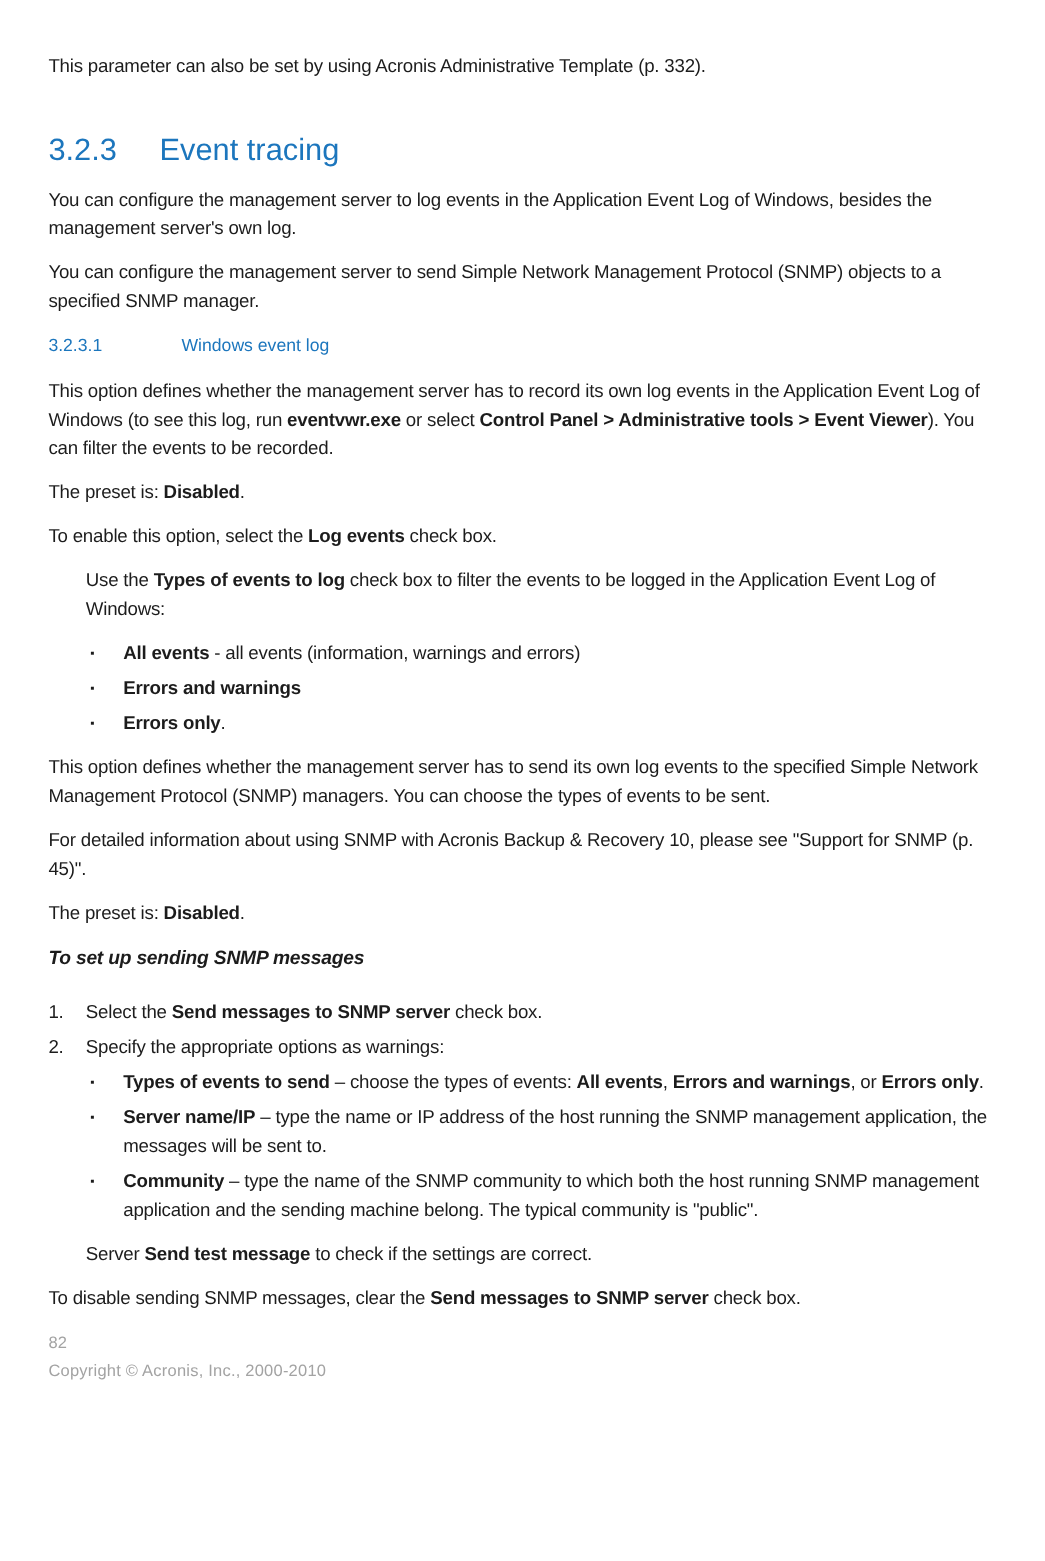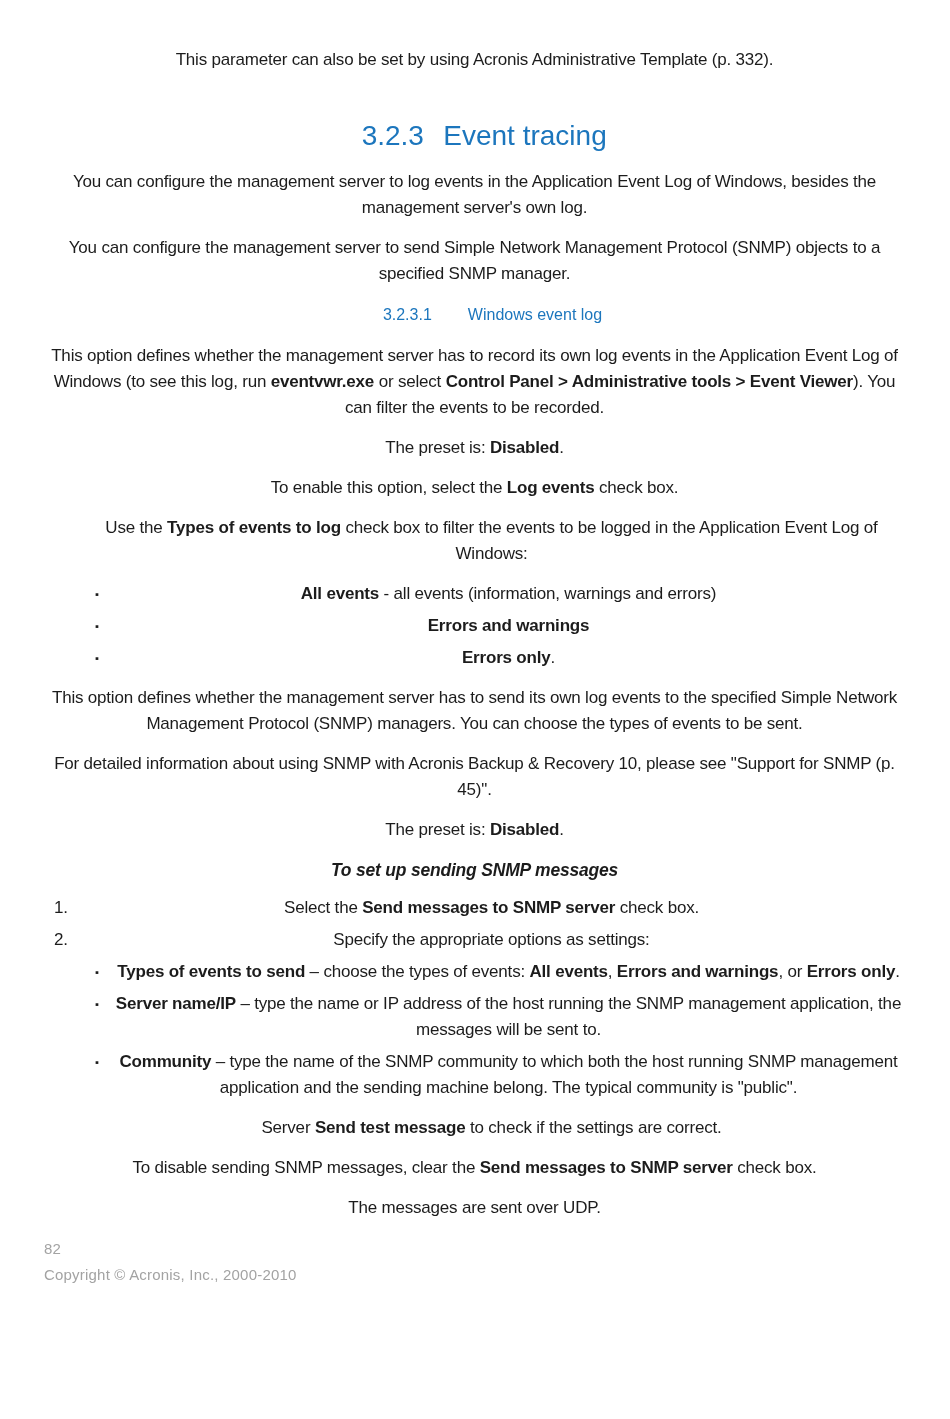--- a/index.html
+++ b/index.html
@@ -13,21 +13,20 @@
     width:950px;
     height:1419px;
     overflow:hidden;
     background:#ffffff;
     padding:47px 45px 0 44px;
     font-family:"Liberation Sans", sans-serif;
     font-size:17px;
     line-height:26px;
     letter-spacing:-0.2px;
     color:var(--body-text);
-    text-align:center;
   }
   .p{margin:0 0 14px 0;}
   .indent{margin-left:34px;margin-top:10px;}
   h2.sec{
     color:var(--heading-blue);
     font-weight:400;
     font-size:28px;
     line-height:34px;
     letter-spacing:0;
     margin:46px 0 16px 0;
@@ -51,21 +50,21 @@
     color:var(--body-text);
   }
   .li-text{flex:1 1 auto;}
   .nlist{margin:0 0 2px 0;}
   .nitem{display:flex;margin:0 0 6px 0;}
   .num-marker{flex:0 0 34px;}
   .proc-title{
     font-size:17.5px;
     font-weight:700;
     font-style:italic;
-    margin:0 0 12px 0;
+    margin:0 0 24px 0;
   }
   .footer{
     display:flex;
     justify-content:space-between;
     align-items:baseline;
     margin-top:15px;
     color:var(--footer-gray);
     font-size:15px;
     letter-spacing:0.2px;
     flex-direction:column;
@@ -123,21 +122,21 @@
 
   <p class="proc-title"><span style="font-weight: 700; font-style: italic;">To set up sending SNMP messages</span></p>
 
   <div class="nlist">
     <div class="nitem">
       <span class="num-marker">1.</span>
       <div class="li-text"><span>Select the </span><span style="font-weight: 700;">Send messages to SNMP server</span><span> check box.</span></div>
     </div>
     <div class="nitem">
       <span class="num-marker">2.</span>
-      <div class="li-text"><span>Specify the appropriate options as settings:</span></div>
+      <div class="li-text"><span>Specify the appropriate options as warnings:</span></div>
     </div>
   </div>
 
   <div class="bullets">
     <div class="li">
       <span class="bullet-marker">▪</span>
       <div class="li-text"><span style="font-weight: 700;">Types of events to send</span><span> – choose the types of events: </span><span style="font-weight: 700;">All events</span><span>, </span><span style="font-weight: 700;">Errors and warnings</span><span>, or </span><span style="font-weight: 700;">Errors only</span><span>.</span></div>
     </div>
     <div class="li">
       <span class="bullet-marker">▪</span>
@@ -146,20 +145,19 @@
     <div class="li">
       <span class="bullet-marker">▪</span>
       <div class="li-text"><span style="font-weight: 700;">Community</span><span> – type the name of the SNMP community to which both the host running SNMP management application and the sending machine belong. The typical community is "public".</span></div>
     </div>
   </div>
 
   <p class="p indent"><span>Server </span><span style="font-weight: 700;">Send test message</span><span> to check if the settings are correct.</span></p>
 
   <p class="p"><span>To disable sending SNMP messages, clear the </span><span style="font-weight: 700;">Send messages to SNMP server</span><span> check box.</span></p>
 
-  <p class="p"><span>The messages are sent over UDP.</span></p>
 
   <div class="footer">
     <span>82</span>
     <span>Copyright ©  Acronis, Inc., 2000-2010</span>
   </div>
 
 </div>
 
 </body></html>

